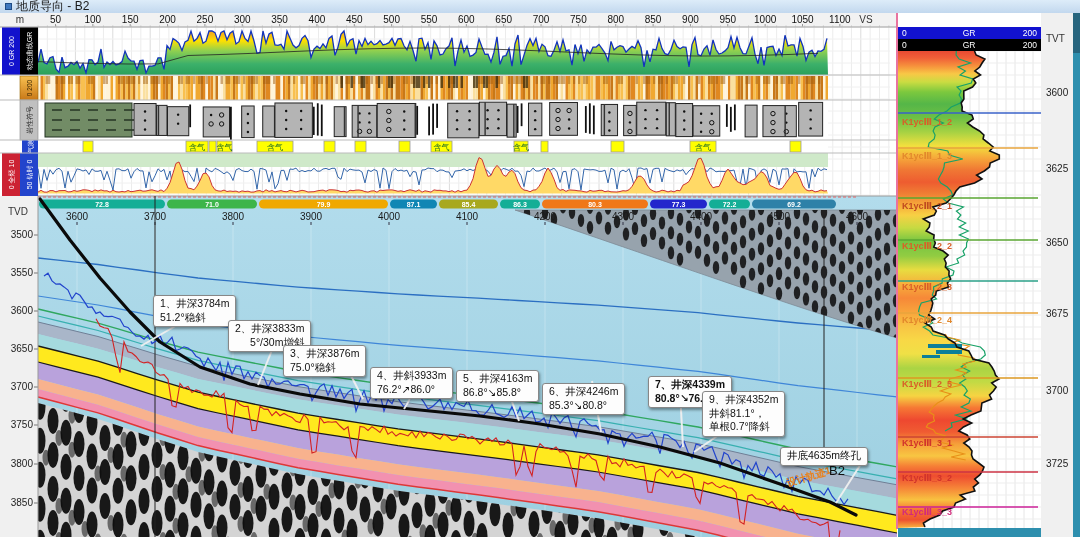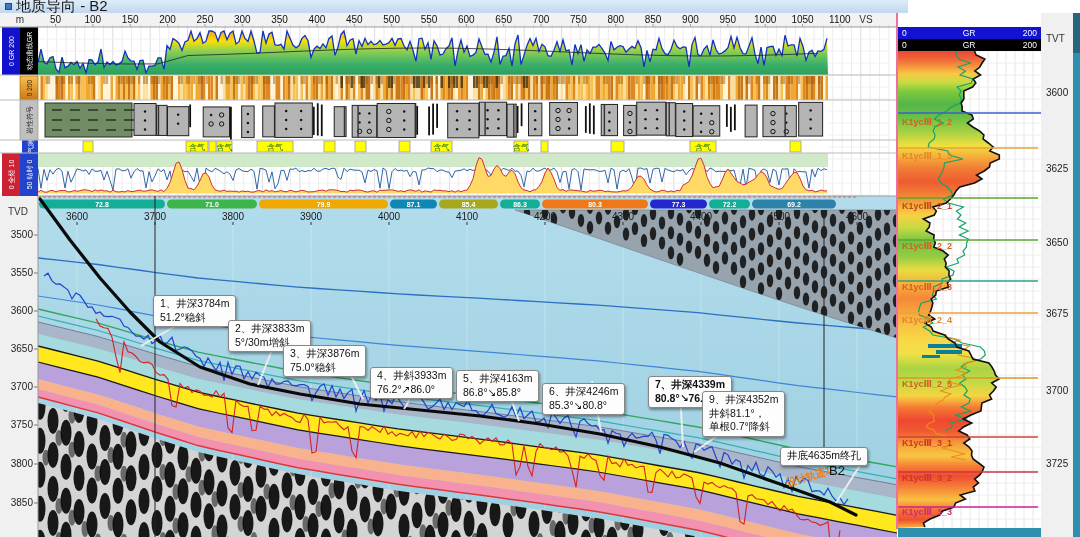--- a/index.html
+++ b/index.html
@@ -1,18 +1,18 @@
 <!DOCTYPE html>
 <html><head>
 <meta charset="utf-8">
 <style>
   *{margin:0;padding:0;box-sizing:border-box}
   html,body{background:#ffffff}
   #app{position:relative;width:1080px;height:537px;font-family:"Liberation Sans","DejaVu Sans",sans-serif;background:#fff;overflow:hidden}
-  #titlebar{position:absolute;left:0;top:0;width:908px;height:13px;background:linear-gradient(#ddecf9,#c2d8ee);font-size:15px;color:#1a1a1a;display:flex;align-items:center;padding-left:5px;gap:4px;z-index:6}
+  #titlebar{position:absolute;left:0;top:0;width:1080px;height:13px;background:linear-gradient(#ddecf9,#c2d8ee);font-size:12px;color:#1a1a1a;display:flex;align-items:center;padding-left:5px;gap:4px;z-index:6}
   #titlebar .ticon{width:7px;height:7px;background:#3f79c0;border:1px solid #1d4c86;display:inline-block}
   #gfx{position:absolute;left:0;top:0;z-index:1}
   .callout{position:absolute;background:#fdfdfd;border:1px solid #878787;border-radius:3px;padding:1px 6px 2px 6px;font-size:10.5px;line-height:1.3;color:#111;box-shadow:1px 2px 3px rgba(0,0,0,.4);white-space:nowrap;z-index:5}
   .traj-label{position:absolute;z-index:4;font-size:10px;white-space:nowrap}
 </style>
 </head>
 <body>
 <div id="app">
   <div id="titlebar">
     <span class="ticon"></span>
@@ -1890,21 +1890,21 @@
         <text x="1046" y="246" font-size="10" fill="#222" text-anchor="start">3650</text>
         <text x="1046" y="317" font-size="10" fill="#222" text-anchor="start">3675</text>
         <text x="1046" y="394" font-size="10" fill="#222" text-anchor="start">3700</text>
         <text x="1046" y="467" font-size="10" fill="#222" text-anchor="start">3725</text>
       </g>
       <rect x="1073" y="13" width="7" height="524" fill="#2e8fae"></rect>
       <rect x="1073" y="13" width="7" height="40" fill="#27657e"></rect>
     </svg>
   <div id="overlays">
       <div class="callout" style="left: 153px; top: 295px;"><span>1、井深3784m</span><br><span>51.2°稳斜</span></div>
-      <div class="callout" style="left: 228px; top: 320px;"><span>2、井深3833m</span><br><span>5°/30m增斜</span></div>
+      <div class="callout" style="left: 228px; top: 320px; text-align: right;"><span>2、井深3833m</span><br><span>5°/30m增斜</span></div>
       <div class="callout" style="left: 283px; top: 345px;"><span>3、井深3876m</span><br><span>75.0°稳斜</span></div>
       <div class="callout" style="left: 370px; top: 367px;"><span>4、井斜3933m</span><br><span>76.2°↗86.0°</span></div>
       <div class="callout" style="left: 456px; top: 370px;"><span>5、井深4163m</span><br><span>86.8°↘85.8°</span></div>
       <div class="callout" style="left: 542px; top: 366px; margin-top: 17px;"><span>6、井深4246m</span><br><span>85.3°↘80.8°</span></div>
       <div class="callout" style="left: 648px; top: 376px; font-weight: bold;"><span>7、井深4339m</span><br><span>80.8°↘76.8°</span></div>
       <div class="callout" style="left: 702px; top: 391px;"><span>9、井深4352m</span><br><span>井斜81.1°，</span><br><span>单根0.7°降斜</span></div>
       <div class="callout" style="left: 780px; top: 447px;"><span>井底4635m终孔</span></div>
       <div class="traj-label" style="left: 786px; top: 470px; color: rgb(232, 130, 30); transform: rotate(-17deg); font-weight: bold;">设计轨迹1</div>
       <div class="traj-label" style="left: 829px; top: 463px; color: rgb(17, 17, 17); font-weight: normal; font-size: 13px;">B2</div>
     </div>

